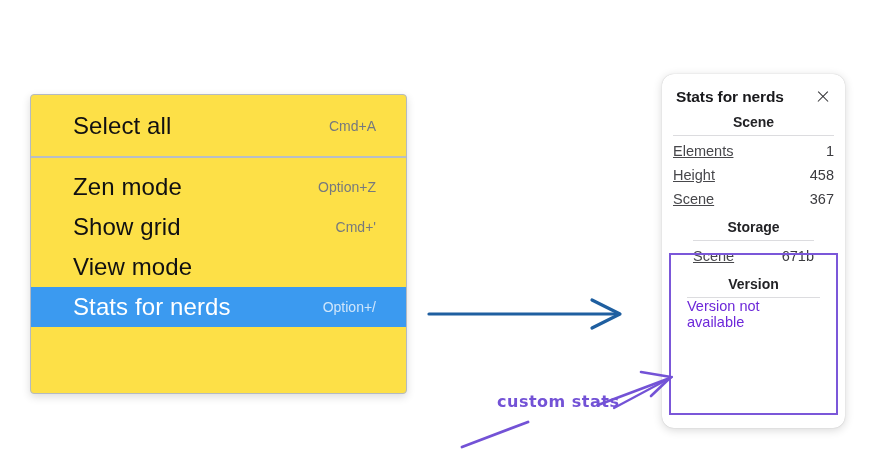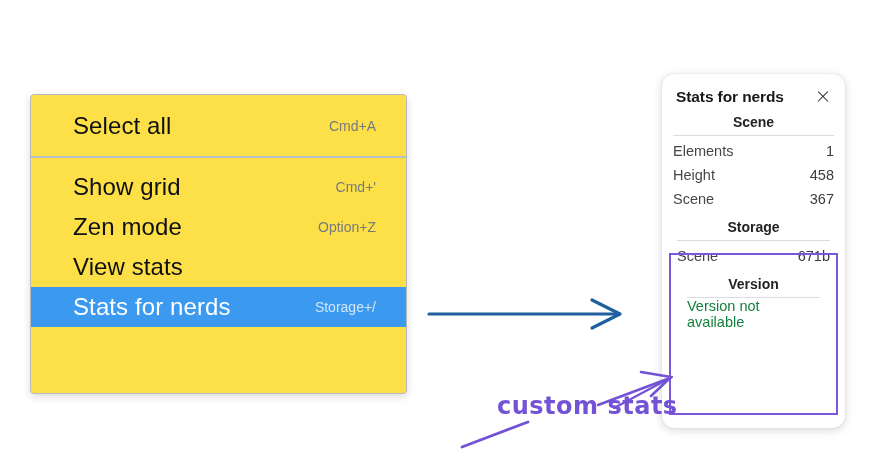--- a/index.html
+++ b/index.html
@@ -121,25 +121,25 @@
     margin: 0 0 3px 0;
   }
   .stat-row {
     display: flex;
     justify-content: space-between;
     align-items: center;
     font-size: 14.5px;
     color: #3b3b3f;
     height: 24px;
   }
-  .stat-row .k { color: #47474b; }
+  .stat-row .k { color: #47474b; text-decoration: underline; }
   .stat-row .v { color: #3b3b3f; }
   .note-row {
     font-size: 14.5px;
-    color: #15803d;
+    color: #6d28d9;
     height: 26px;
     display: flex;
     align-items: center;
   }
 
   
   #custom-stats-box {
     position: absolute;
     left: 7px;
     top: 179px;
@@ -156,21 +156,21 @@
     left: 0; top: 0;
     width: 873px;
     height: 461px;
     pointer-events: none;
   }
   #annotation-label {
     position: absolute;
     left: 497px;
     top: 392px;
     font-family: "DejaVu Sans", sans-serif;
-    font-size: 24px;
+    font-size: 16px;
     font-weight: bold;
     color: #7352d6;
     letter-spacing: 0.5px;
     white-space: nowrap;
   }
 </style>
 </head>
 <body>
 
 <div id="context-menu">
@@ -180,33 +180,33 @@
     <div class="menu-row">
       <span class="label">Select all</span>
       <span class="shortcut">Cmd+A</span>
     </div>
   </div>
 
   <div class="menu-sep"></div>
 
   <div class="menu-group">
     <div class="menu-row">
+      <span class="label">Zen mode</span>
+      <span class="shortcut">Option+Z</span>
+    </div>
+    <div class="menu-row">
       <span class="label">Show grid</span>
       <span class="shortcut">Cmd+'</span>
     </div>
     <div class="menu-row">
-      <span class="label">Zen mode</span>
-      <span class="shortcut">Option+Z</span>
-    </div>
-    <div class="menu-row">
-      <span class="label">View stats</span>
+      <span class="label">View mode</span>
     </div>
     <div class="menu-row selected">
       <span class="label">Stats for nerds</span>
-      <span class="shortcut">Storage+/</span>
+      <span class="shortcut">Option+/</span>
     </div>
   </div>
 
   <div class="menu-pad-bottom"></div>
 </div>
 
 <div id="stats-panel">
 
   <div class="panel-head">
     <span class="panel-title">Stats for nerds</span>
@@ -225,21 +225,21 @@
       <span class="v">458</span>
     </div>
     <div class="stat-row">
       <span class="k">Scene</span>
       <span class="v">367</span>
     </div>
   </div>
 
   <div id="custom-stats-box"></div>
 
-  <div class="section" style="padding:0 15px;">
+  <div class="section" style="padding:0 31px;">
     <div class="section-title">Storage</div>
     <div class="hr"></div>
     <div class="stat-row">
       <span class="k">Scene</span>
       <span class="v">671b</span>
     </div>
   </div>
 
   <div class="section" style="padding:0 25px;">
     <div class="section-title">Version</div>

